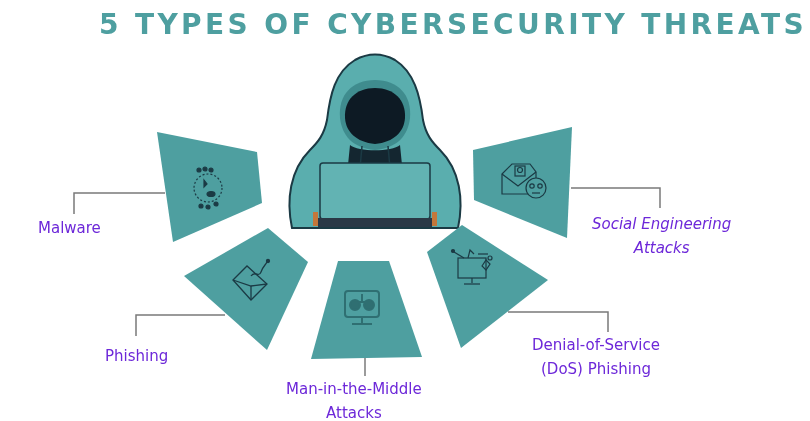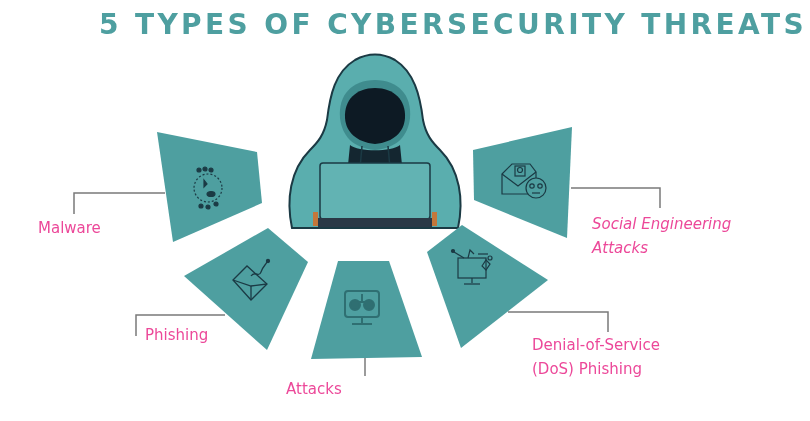--- a/index.html
+++ b/index.html
@@ -5,21 +5,21 @@
   html, body { margin: 0; padding: 0; background: #ffffff; }
   body { width: 810px; height: 421px; position: relative; overflow: hidden; font-family: "DejaVu Sans", sans-serif; }
   .title {
     position: absolute; left: 0; top: 8px; width: 810px; text-align: center;
     font-family: "DejaVu Sans", sans-serif; font-weight: bold; font-size: 28px;
     letter-spacing: 3.4px; color: #4e9fa0; margin-left: 48px;
   }
   svg.art { position: absolute; left: 0; top: 0; }
   .label {
     position: absolute; font-family: "DejaVu Sans", sans-serif; font-size: 15px;
-    color: #ec4899; line-height: 24px; white-space: nowrap;
+    color: #6d28d9; text-align: center; line-height: 24px; white-space: nowrap;
   }
 </style>
 </head>
 <body>
 
 <div class="title">5 TYPES OF CYBERSECURITY THREATS</div>
 
 <svg class="art" width="810" height="421" viewBox="0 0 810 421">
 
   <g>
@@ -117,25 +117,26 @@
     <polyline points="365,358 365,376"></polyline>
     <polyline points="508,312 608,312 608,332"></polyline>
     <polyline points="571,188 660,188 660,208"></polyline>
   </g>
 </svg>
 
 <div class="label" style="left:38px; top:216px;">
   <div>Malware</div>
 </div>
 
-<div class="label" style="left:105px; top:323px;margin-left:40px;">
+<div class="label" style="left:105px; top:344px;">
   <div>Phishing</div>
 </div>
 
 <div class="label" style="left:286px; top:377px;">
+  <div>Man-in-the-Middle</div>
   <div>Attacks</div>
 </div>
 
 <div class="label" style="left:532px; top:333px;">
   <div>Denial-of-Service</div>
   <div>(DoS) Phishing</div>
 </div>
 
 <div class="label" style="left:592px; top:212px;font-style:italic;">
   <div>Social Engineering</div>

